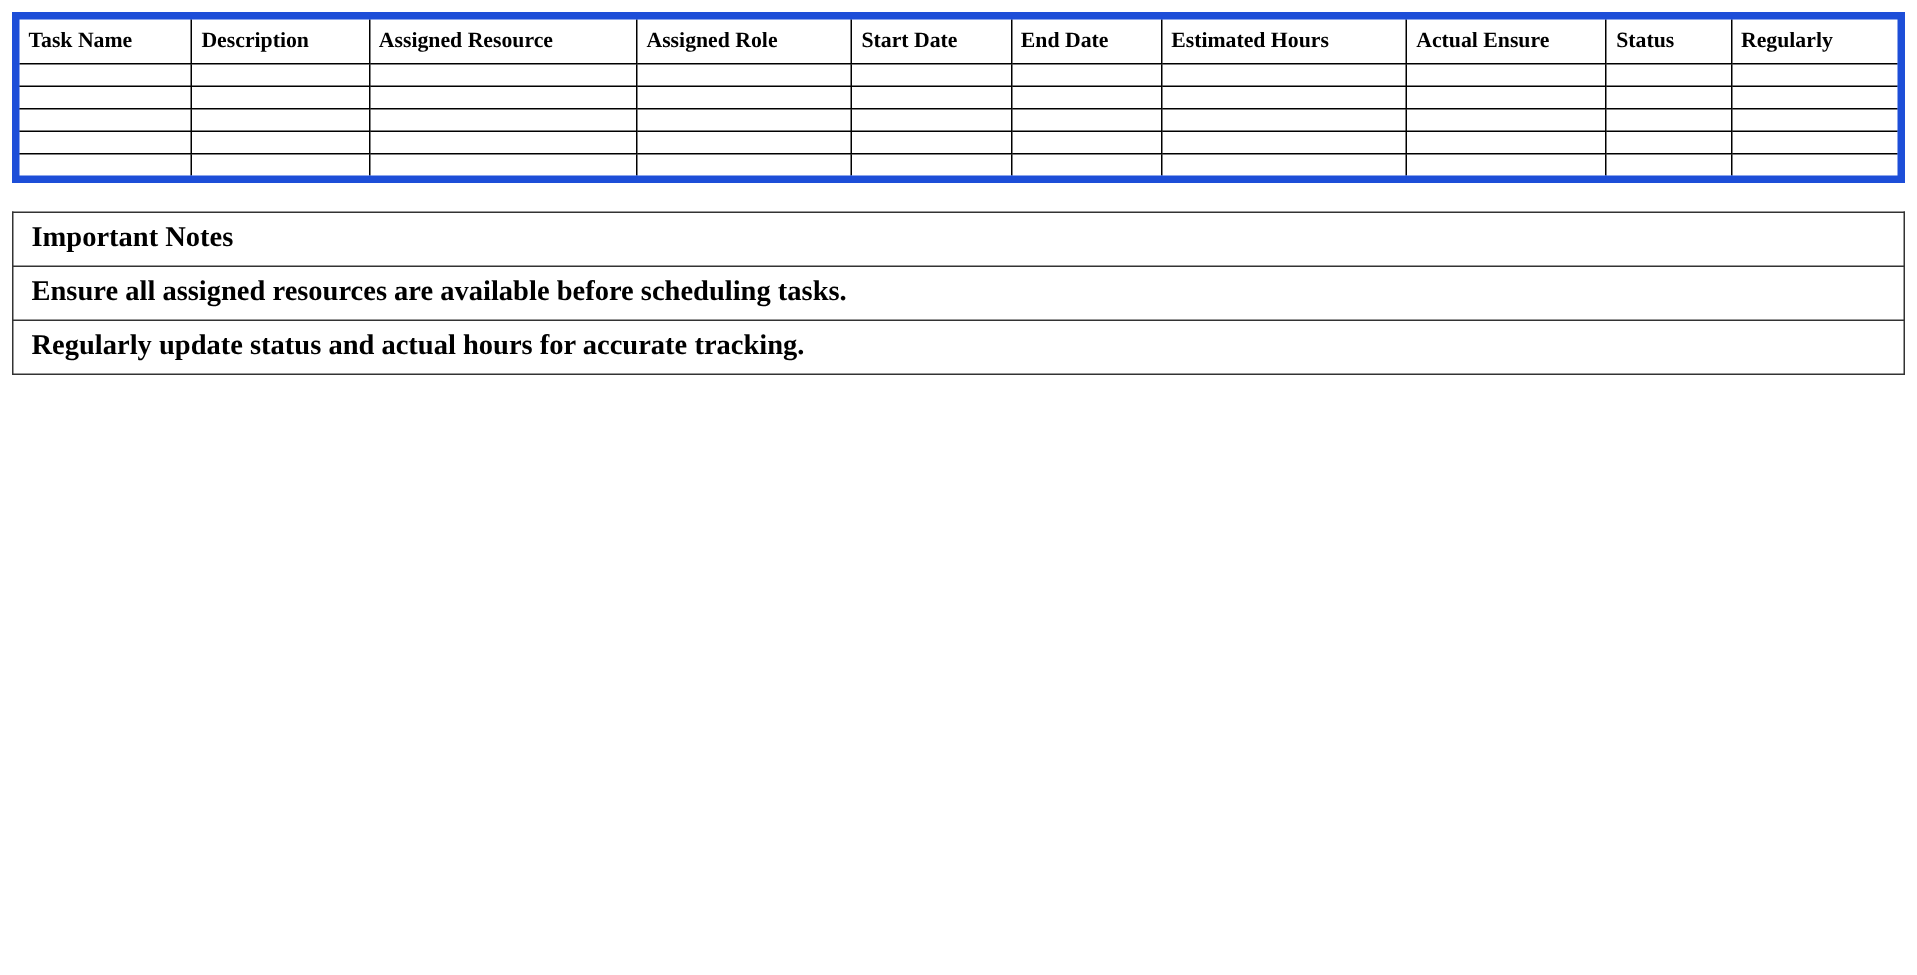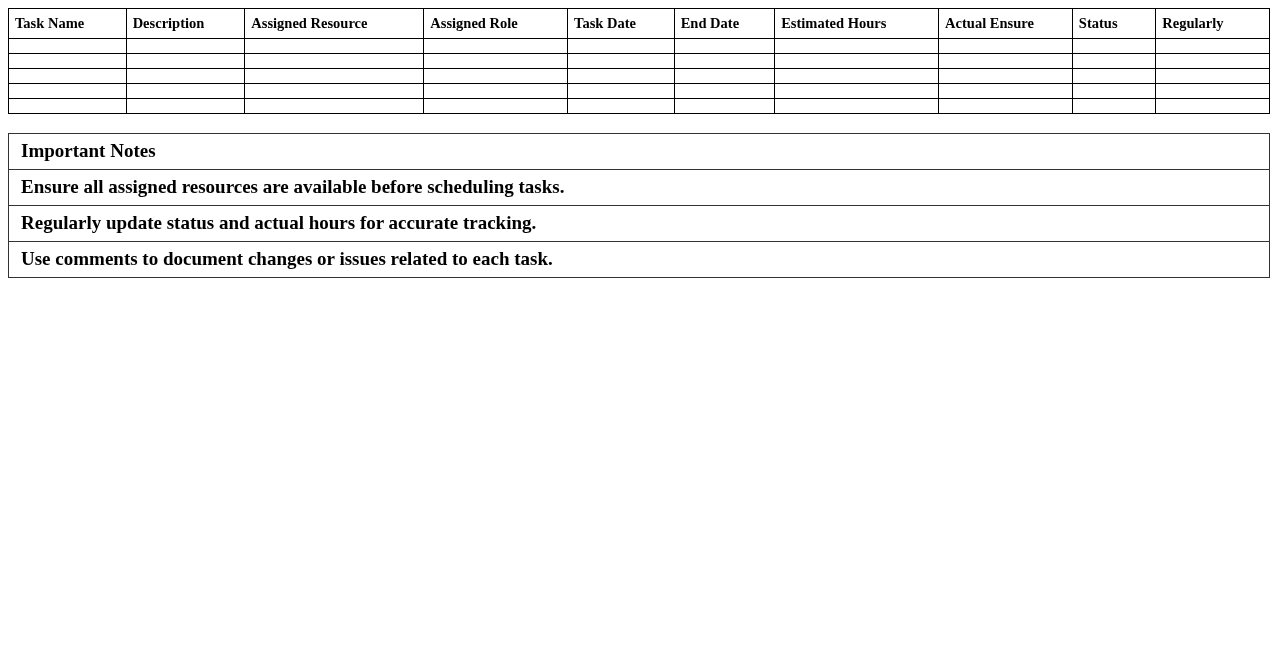--- a/index.html
+++ b/index.html
@@ -25,21 +25,21 @@
 
   table {
     border-collapse: collapse;
     table-layout: fixed;
     width: 1262px;
     background: #ffffff;
   }
 
   
   table.task-table {
-    border: 1px solid #1d4ed8;
+    border: 5px solid #1d4ed8;
     padding-left: 36px;
   }
   table.task-table th,
   table.task-table td {
     border: 1px solid #000000;
     padding: 0 6px;
     font-size: 14.5px;
     line-height: 1.35;
     vertical-align: middle;
     text-align: left;
@@ -96,21 +96,21 @@
       <col style="width:133px">
       <col style="width:83px">
       <col style="width:113px">
     </colgroup>
     <thead>
       <tr>
         <th>Task Name</th>
         <th>Description</th>
         <th>Assigned Resource</th>
         <th>Assigned Role</th>
-        <th>Task Date</th>
+        <th>Start Date</th>
         <th>End Date</th>
         <th>Estimated Hours</th>
         <th>Actual Ensure</th>
         <th>Status</th>
         <th>Regularly</th>
       </tr>
     </thead>
     <tbody>
       <tr>
         <td></td>
@@ -182,20 +182,17 @@
           <th>Important Notes</th>
         </tr>
       </thead>
       <tbody>
         <tr>
           <td>Ensure all assigned resources are available before scheduling tasks.</td>
         </tr>
         <tr>
           <td>Regularly update status and actual hours for accurate tracking.</td>
         </tr>
-        <tr>
-          <td>Use comments to document changes or issues related to each task.</td>
-        </tr>
       </tbody>
     </table>
   </div>
 
 </div>
 
 </body></html>

